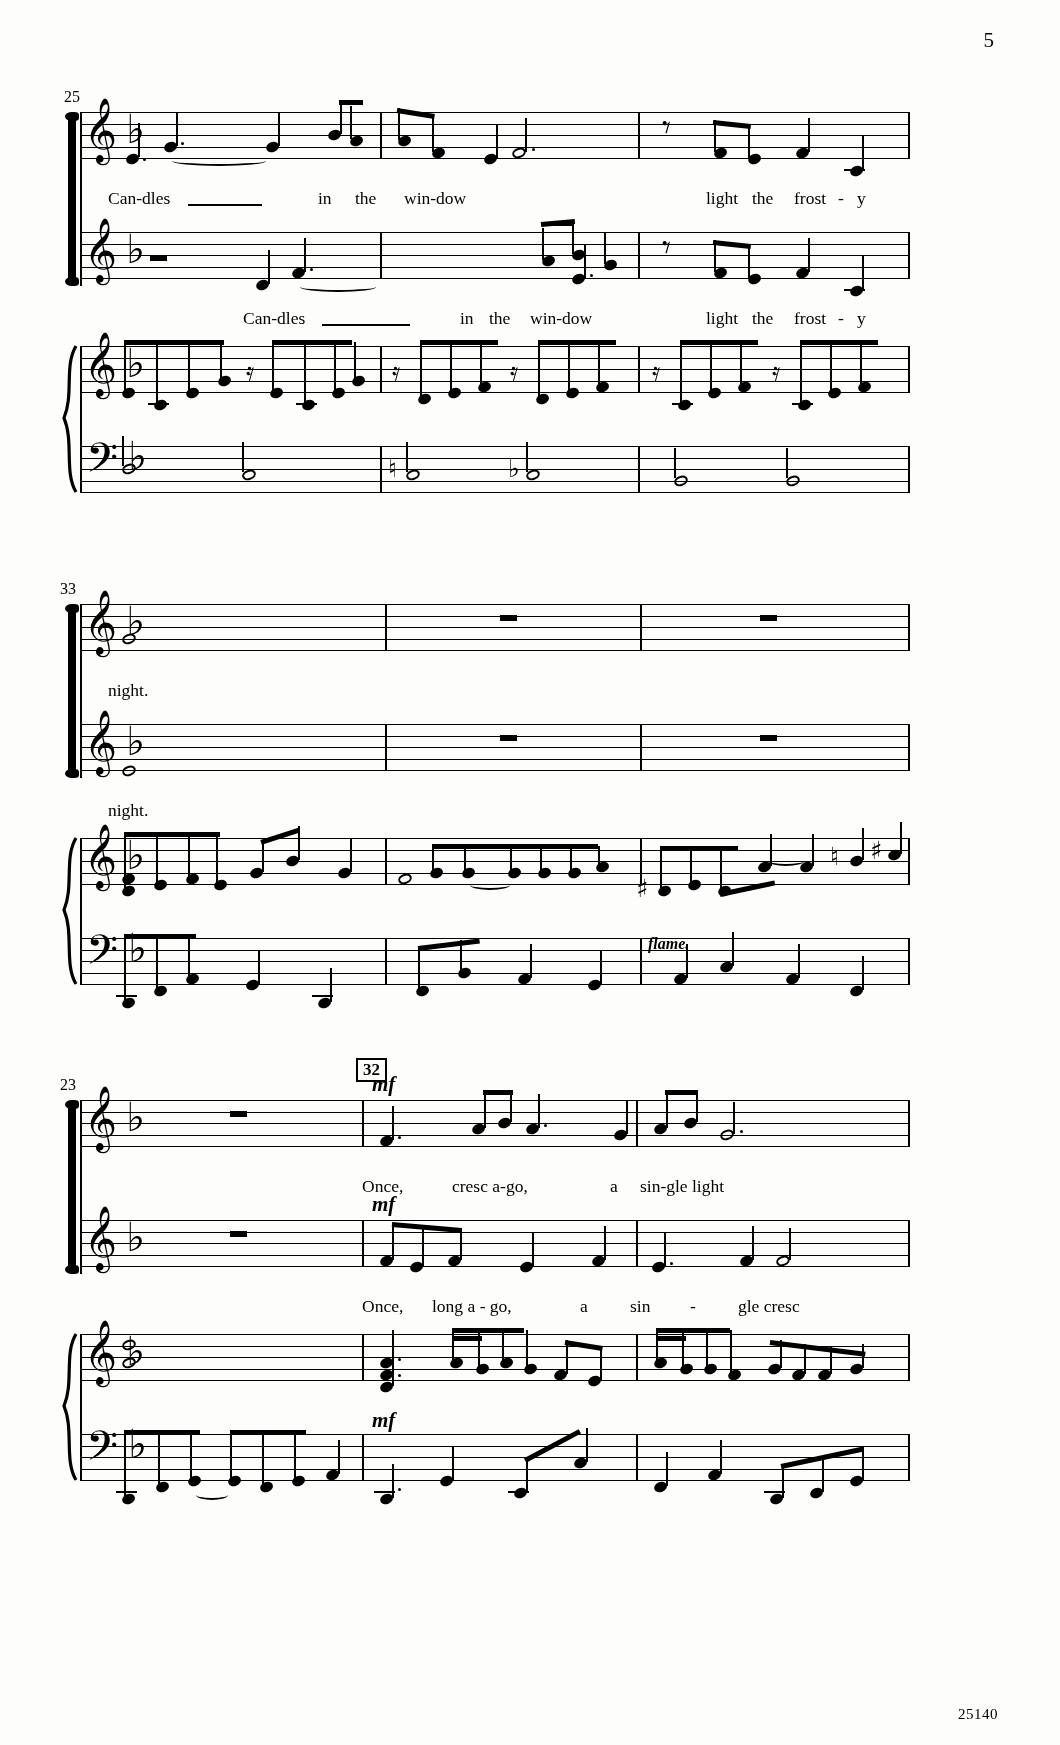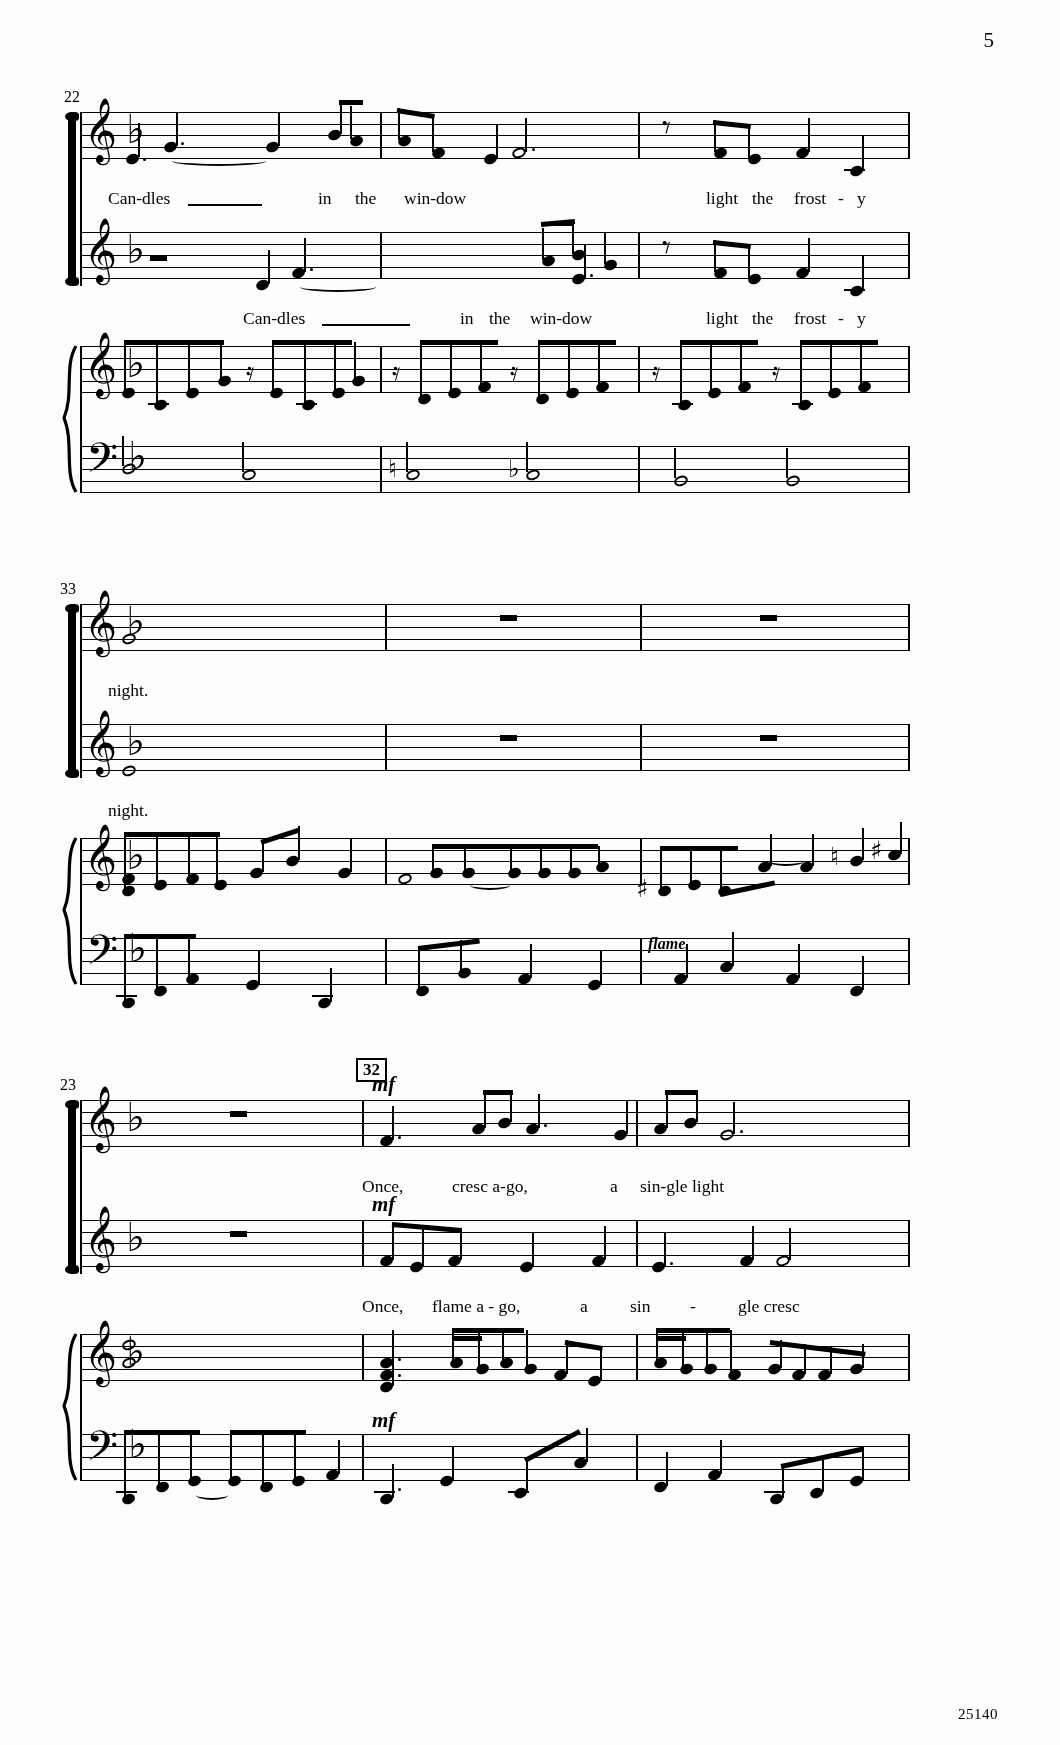--- a/index.html
+++ b/index.html
@@ -228,21 +228,21 @@
 </head>
 <body>
 
 <div class="page">
 
   <div class="page-number">5</div>
   <div class="plate-number">25140</div>
 
   <div class="system" style="top:88px; height:430px;">
 
-    <div class="measure-number" style="left:64px; top:0px;">22</div>
+    <div class="measure-number" style="left:64px; top:0px;">25</div>
 
     <div class="syslinestart" style="left:80px; top:24px; height:174px;"></div>
     <div class="vocal-bracket" style="left:68px; top:30px; height:162px;"></div>
 
     <div class="staff" style="top:24px;">
       <div class="line l0"></div>
         <div class="line l1"></div>
         <div class="line l2"></div>
         <div class="line l3"></div>
         <div class="line l4"></div>
@@ -711,21 +711,21 @@
       <div class="nh" style="left:572px; top:42px;"></div>
       <div class="stem" style="left:584px; top:12px; height:34px;"></div>
       <div class="flagdot" style="left:590px; top:42px;"></div>
       <div class="nh" style="left:660px; top:36px;"></div>
       <div class="stem" style="left:672px; top:6px; height:34px;"></div>
       <div class="nh open" style="left:696px; top:36px;"></div>
       <div class="stem" style="left:709px; top:8px; height:32px;"></div>
     </div>
     <div class="dynamic" style="left:372px; top:134px;">mf</div>
     <div class="lyric" style="left:362px; top:238px;">Once,</div>
-    <div class="lyric" style="left:432px; top:238px;">flame a - go,</div>
+    <div class="lyric" style="left:432px; top:238px;">long a - go,</div>
     <div class="lyric" style="left:580px; top:238px;">a</div>
     <div class="lyric" style="left:630px; top:238px;">sin</div>
     <div class="lyric" style="left:690px; top:238px;">-</div>
     <div class="lyric" style="left:738px; top:238px;">gle cresc</div>
 
     <div class="brace" style="left:56px; top:274px;">
       <svg width="24" height="150" viewBox="0 0 24 150">
         <path d="M20 2 C8 22, 18 50, 8 74 C18 98, 8 128, 20 148" stroke="#000" stroke-width="3.2" fill="none"></path>
       </svg>
     </div>

